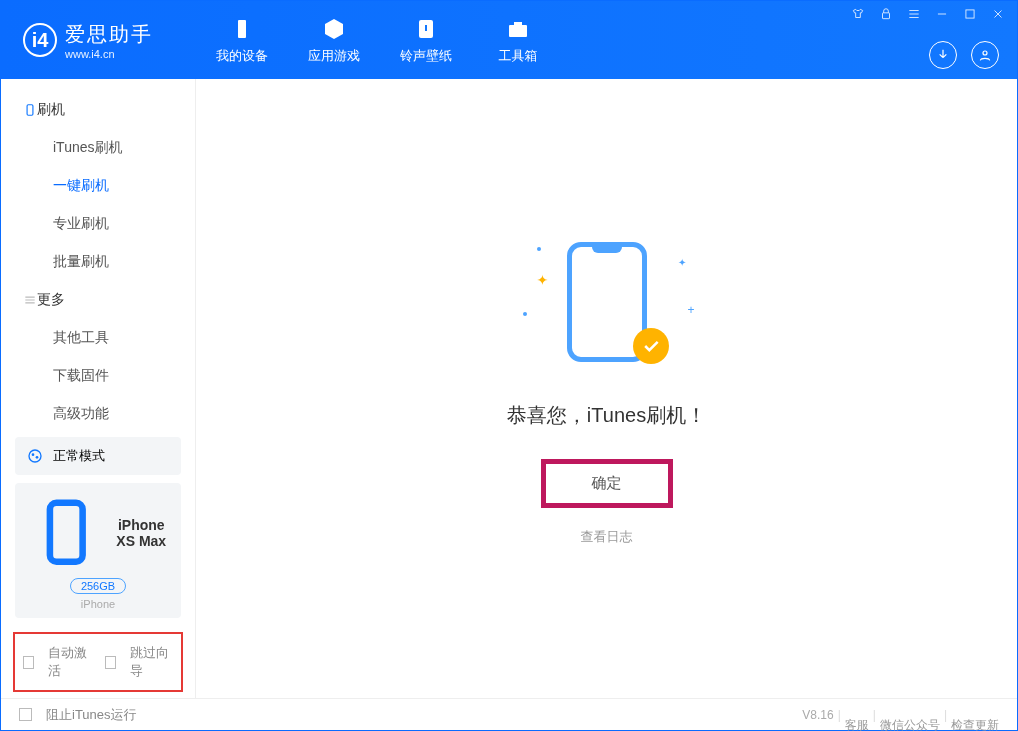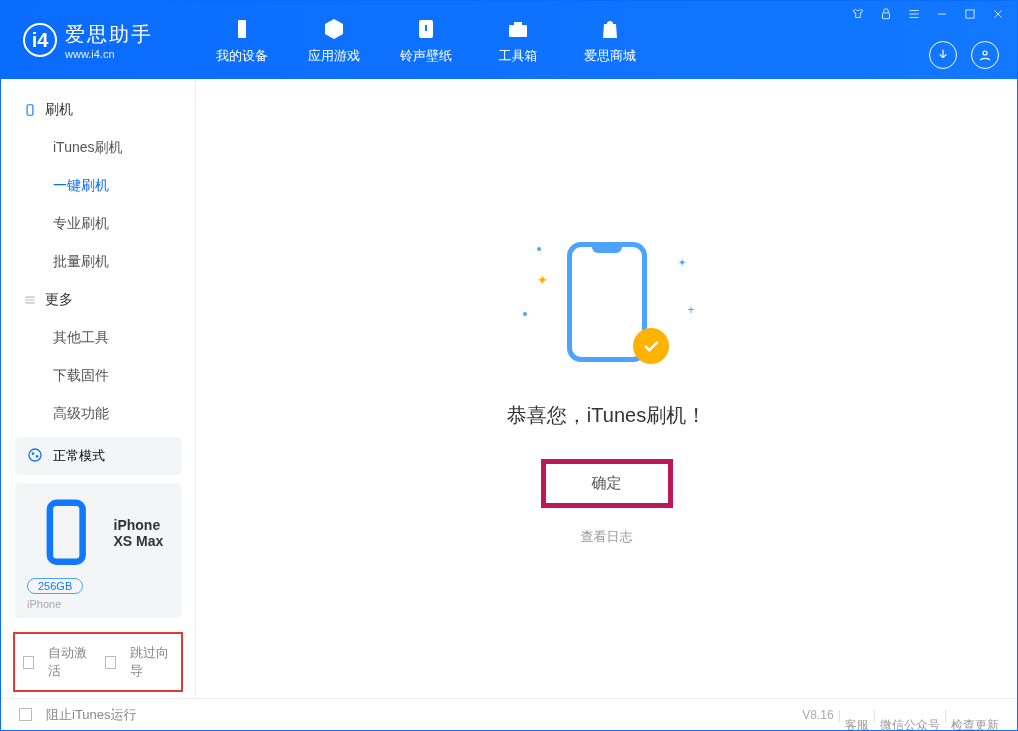--- a/index.html
+++ b/index.html
@@ -21,28 +21,28 @@
 .win-ctrls-top span { cursor: pointer; opacity: .9; display:flex; align-items:center; }
 .win-ctrls-top svg { width:14px; height:14px; stroke:#fff; fill:none; stroke-width:1.5; }
 .win-ctrls-bottom { position: absolute; bottom: 10px; right: 18px; display: flex; gap: 14px; }
 .win-ctrls-bottom span { width: 28px; height: 28px; border: 1.5px solid #fff; border-radius: 50%; display: flex; align-items: center; justify-content: center; cursor: pointer; }
 .win-ctrls-bottom svg { width: 16px; height: 16px; stroke: #fff; fill: none; stroke-width: 1.8; }
 
 
 .body { flex: 1; display: flex; min-height: 0; }
 .sidebar { width: 195px; border-right: 1px solid #eee; display: flex; flex-direction: column; }
 .sb-top { flex: 1; overflow: auto; padding-top: 12px; }
-.sb-section-h { display: flex; align-items: center; gap: 8px; padding: 10px 22px; font-size: 14px; color: #333; }
+.sb-section-h { display: flex; align-items: center; gap: 0; padding: 10px 22px; font-size: 14px; color: #333; }
 .sb-section-h svg { width:14px; height:14px; }
 .sb-item { padding: 10px 22px 10px 52px; font-size: 14px; color: #555; cursor: pointer; }
 .sb-item.active { color: #0a6cff; }
 .sb-devices { padding: 10px 14px 14px; }
-.dev-card { background: #f3f5f7; border-radius: 4px; padding: 10px 12px; display: flex; gap: 10px; margin-bottom: 8px; font-size: 13px; }
+.dev-card { background: #f3f5f7; border-radius: 4px; padding: 10px 12px; display: flex; align-items: center; gap: 10px; margin-bottom: 8px; font-size: 13px; }
 .dev-card svg { width:16px; height:16px; }
-.dev-card2 { background: #f3f5f7; border-radius: 4px; padding: 10px 12px 8px; }
+.dev-card2 { background: #f3f5f7; border-radius: 4px; padding: 10px 12px 8px; text-align: center; }
 .dev-card2 .row1 { display:flex; align-items:center; gap:8px; font-size: 14px; font-weight:600; color:#333; }
 .dev-card2 .cap { margin-top:6px; display:inline-block; border:1px solid #4da3ff; color:#1278ff; border-radius:10px; font-size:11px; padding:1px 10px; }
 .dev-card2 .sub { font-size:11px; color:#aaa; margin-top:4px; }
 .check-row { border: 2px solid #e53935; margin: 0 12px 6px; padding: 10px 8px; display: flex; gap: 14px; align-items: center; }
 .ck { display:flex; align-items:center; gap:14px; font-size:13px; color:#888; cursor:pointer; }
 .ckbox { width:13px; height:13px; border:1px solid #bbb; background:#fff; }
 
 
 .main { flex: 1; position: relative; display:flex; flex-direction:column; align-items:center; justify-content:center; }
 .success-ill { position:relative; width:140px; height:140px; margin-bottom:30px; }
@@ -109,28 +109,20 @@
         </div>
         <div class="nav-tab">
           <div class="nav-ico">
             <svg viewBox="0 0 24 24">
               <rect x="3" y="8" width="18" height="12" rx="1"></rect>
               <path d="M8 8V5h8v3"></path>
             </svg>
           </div>
           <span>工具箱</span>
         </div>
-        <div class="nav-tab">
-          <div class="nav-ico">
-            <svg viewBox="0 0 24 24">
-              <path d="M6 7h12l1 14H5zM9 7a3 3 0 016 0"></path>
-            </svg>
-          </div>
-          <span>爱思商城</span>
-        </div>
       </div>
 
     <div class="win-ctrls-top">
       <span>
           <svg viewBox="0 0 24 24">
             <path d="M4 6l4-2 2 2h4l2-2 4 2-2 4h-2v8H8v-8H6z"></path>
           </svg>
         </span>
       <span>
           <svg viewBox="0 0 24 24">

